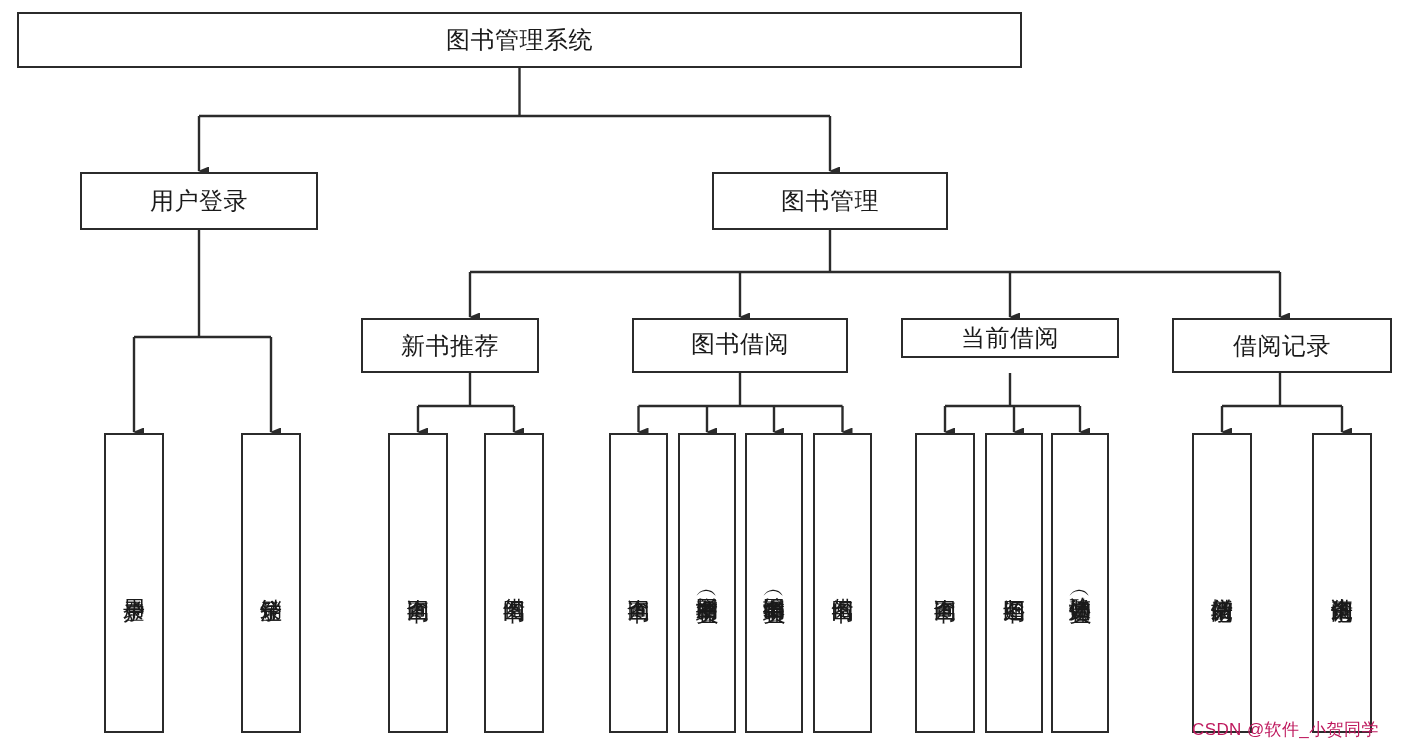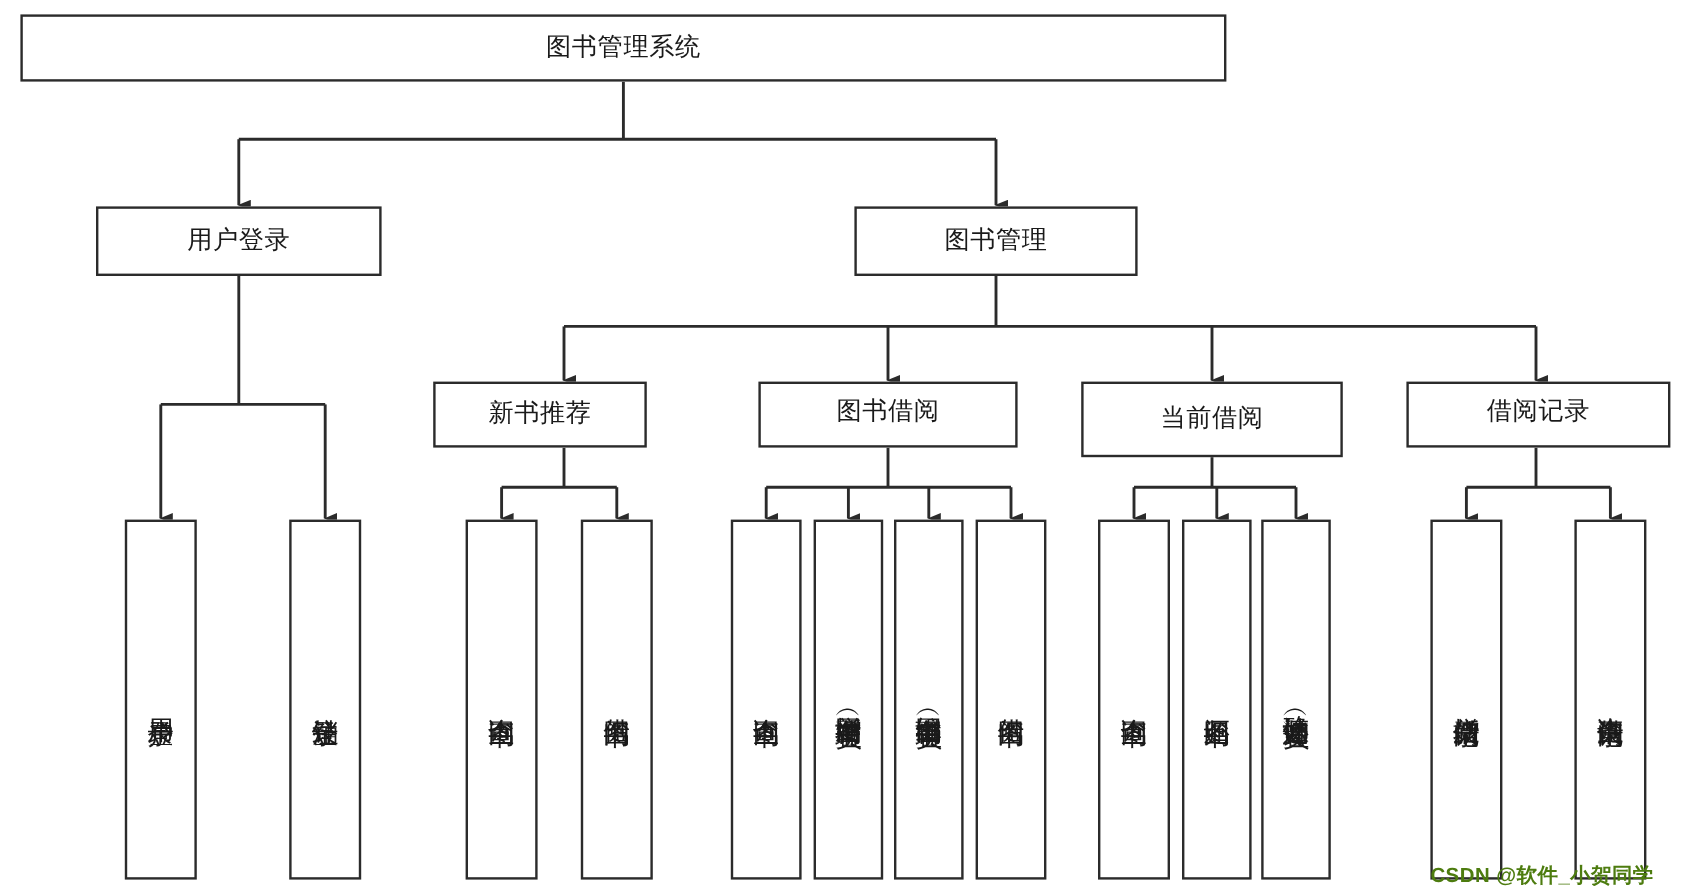--- a/index.html
+++ b/index.html
@@ -29,21 +29,21 @@
     position: absolute;
     box-sizing: border-box;
     background: #ffffff;
     border: 2px solid #2b2b2b;
     display: flex;
     align-items: center;
     justify-content: center;
     color: #1a1a1a;
   }
   .node .lbl {
-    font-size: 21px;
+    font-size: 24px;
     line-height: 1.15;
     letter-spacing: 0.5px;
     white-space: nowrap;
   }
   .node.leaf {
     align-items: center;
     justify-content: center;
     padding: 4px 0;
   }
   .node.leaf .lbl {
@@ -119,24 +119,24 @@
       </div>
       <div class="node" style="left: 712px; top: 172px; width: 236px; height: 58px;">
         <span class="lbl">图书管理</span>
       </div>
       <div class="node" style="left: 361px; top: 318px; width: 178px; height: 55px;">
         <span class="lbl">新书推荐</span>
       </div>
       <div class="node" style="left: 632px; top: 318px; width: 216px; height: 55px; font-family: Liberation Mono, monospace;">
         <span class="lbl">图书借阅</span>
       </div>
-      <div class="node" style="left: 901px; top: 318px; width: 218px; height: 63px;">
+      <div class="node" style="left: 901px; top: 318px; width: 218px; height: 40px;">
         <span class="lbl">当前借阅</span>
       </div>
-      <div class="node" style="left: 1172px; top: 318px; width: 220px; height: 55px; font-family: Liberation Mono, monospace;">
+      <div class="node" style="left: 1172px; top: 318px; width: 220px; height: 55px;">
         <span class="lbl">借阅记录</span>
       </div>
       <div class="node leaf" style="left: 104px; top: 433px; width: 60px; height: 300px;">
         <span class="lbl">用户登录</span>
       </div>
       <div class="node leaf" style="left: 241px; top: 433px; width: 60px; height: 300px;">
         <span class="lbl">注销登录</span>
       </div>
       <div class="node leaf" style="left: 388px; top: 433px; width: 60px; height: 300px;">
         <span class="lbl">查询图书</span>
@@ -165,14 +165,14 @@
       <div class="node leaf" style="left: 1051px; top: 433px; width: 58px; height: 300px;">
         <span class="lbl">确认归还（管理员）</span>
       </div>
       <div class="node leaf" style="left: 1192px; top: 433px; width: 60px; height: 300px;">
         <span class="lbl">新增借阅记录</span>
       </div>
       <div class="node leaf" style="left: 1312px; top: 433px; width: 60px; height: 300px;">
         <span class="lbl">查询借阅记录</span>
       </div>
     </div>
-  <div class="watermark" style="left: 1192px; top: 718px; color: #4d7c0f; font-weight: bold;">CSDN @软件_小贺同学</div>
+  <div class="watermark" style="left: 1192px; top: 718px; color: #be185d;">CSDN @软件_小贺同学</div>
 </div>
 
 </body></html>

